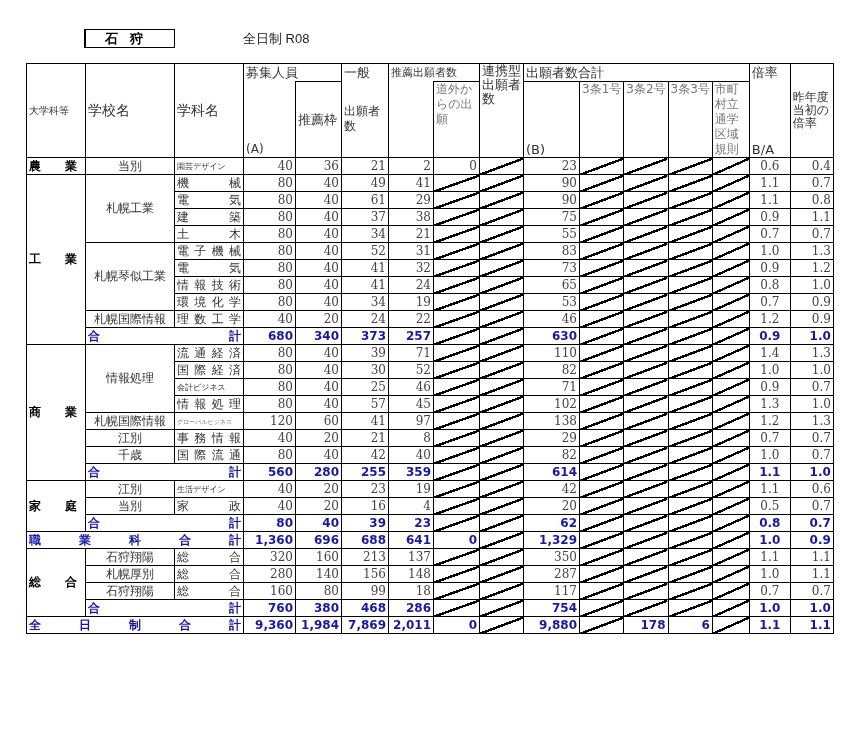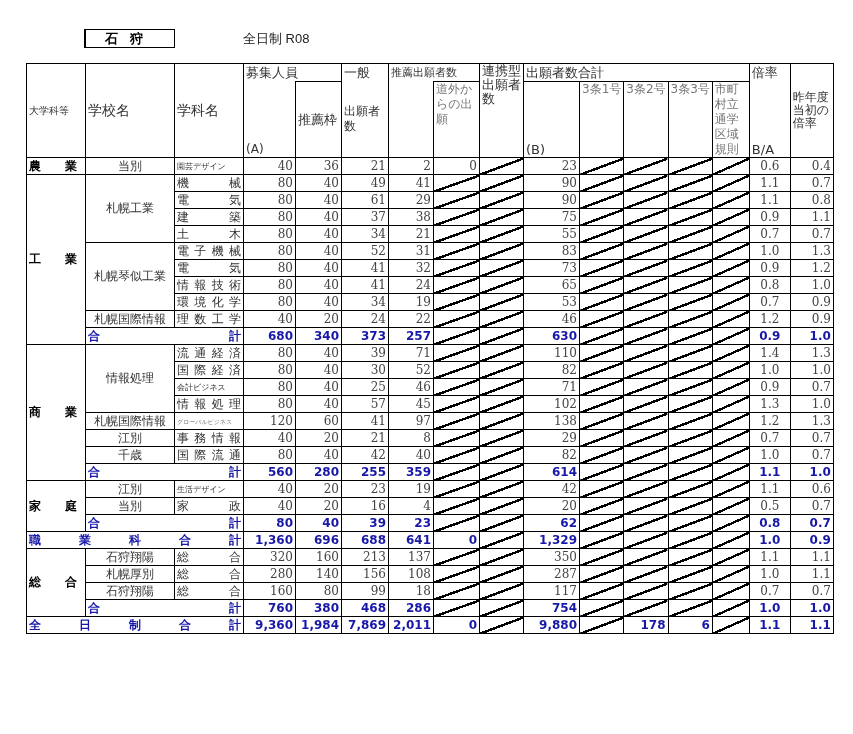--- a/index.html
+++ b/index.html
@@ -500,21 +500,21 @@
         <td class="diag"></td>
         <td class="num c" style="text-align:center">1.1</td>
         <td class="num">1.1</td>
       </tr>
       <tr>
         <td class="school" rowspan="1">札幌厚別</td>
         <td class="dept">総　合</td>
         <td class="num">280</td>
         <td class="num">140</td>
         <td class="num">156</td>
-        <td class="num">108</td>
+        <td class="num">148</td>
         <td class="diag"></td>
         <td class="diag"></td>
         <td class="num">287</td>
         <td class="diag"></td>
         <td class="diag"></td>
         <td class="diag"></td>
         <td class="diag"></td>
         <td class="num c" style="text-align:center">1.0</td>
         <td class="num">1.1</td>
       </tr>

